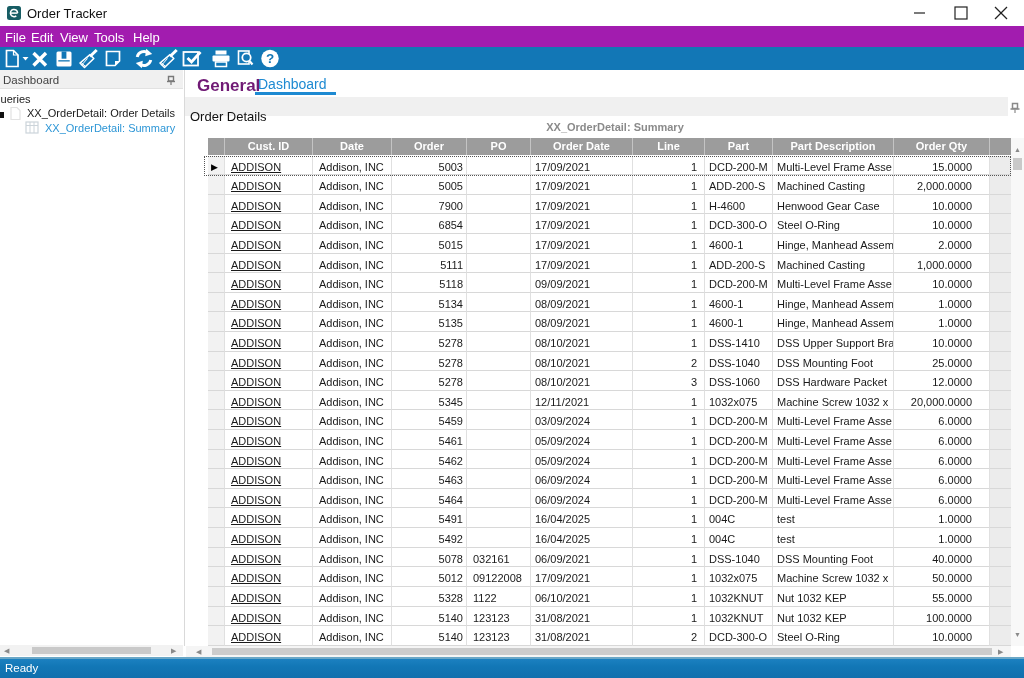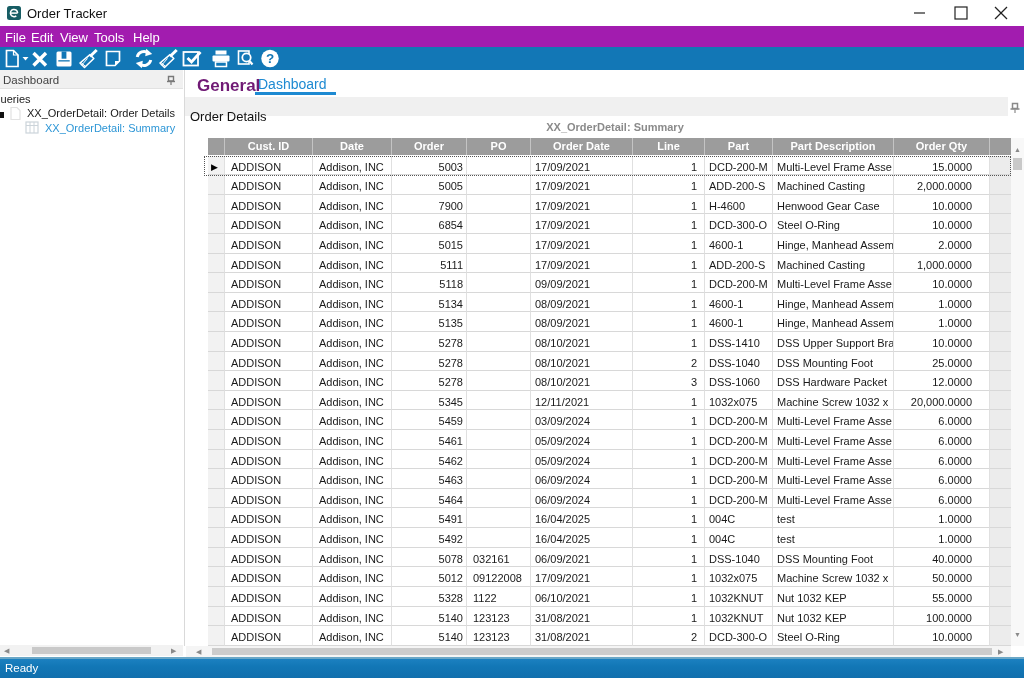--- a/index.html
+++ b/index.html
@@ -48,21 +48,21 @@
 #ghead .h { height:17px; border-right:1px solid #c4c4c4; color:#fff; font-size:11px; font-weight:bold;
   text-align:center; line-height:16px; overflow:hidden; flex:none; }
 #gbody { position:absolute; left:0; top:17.5px; }
 .r { display:flex; width:824px; height:19.62px; }
 .c { flex:none; height:19.62px; border-right:1px solid #e0e0e0; border-bottom:1px solid #d8d8d8;
   font-size:11px; color:#1a1a1a; line-height:23px; overflow:hidden; white-space:nowrap; background:#fff; }
 .sel { width:17px; background:#f2f2f2; }
 .selarrow { display:block; font-size:9px; color:#000; margin-left:3px; margin-top:0px; }
 .tl { padding-left:6px; }
 .tr { text-align:right; padding-right:3px; }
-.c:nth-child(2) { width:88px; }
+.c:nth-child(2) { width:88px;text-decoration:underline; }
 .w1 { width:79px; } .w2 { width:75px; } .w3 { width:64px; } .w4 { width:102px; padding-left:4px; }
 .w5 { width:72px; padding-right:7px; } .w6 { width:68px; padding-left:4px; } .w7 { width:121px; padding-left:4px; }
 .w8 { width:96px; padding-right:17px; } .doc { width:42px; background:#ececec; }
 #selrect { left:204px; top:155.5px; width:807px; height:20px; border:1px dotted #555; }
 
 
 #vscroll { left:1011px; top:138px; width:13px; height:508px; background:#f8f8f8; }
 #vthumb { position:absolute; left:2px; top:20px; width:9px; height:12px; background:#c9c9c9; }
 
 

